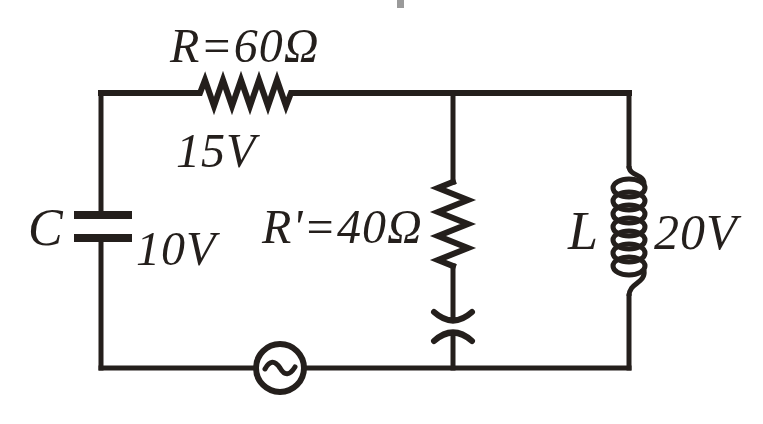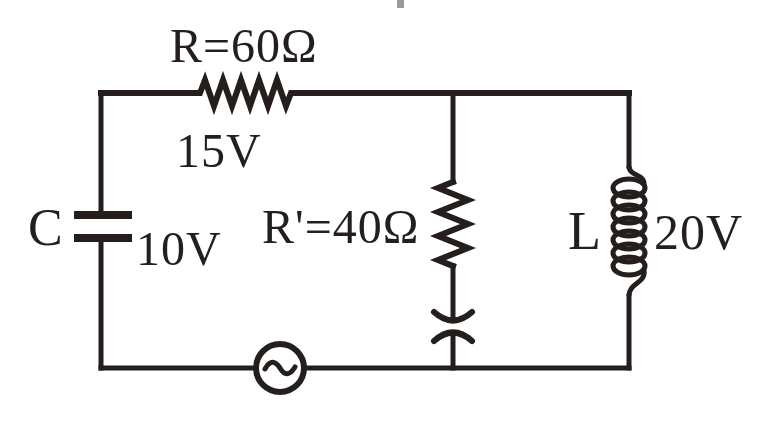--- a/index.html
+++ b/index.html
@@ -3,20 +3,21 @@
 <meta charset="utf-8">
 <style>
   html, body { margin: 0; padding: 0; background: #ffffff; }
   .stage {
     position: relative;
     width: 763px;
     height: 424px;
     background: #ffffff;
     overflow: hidden;
     font-family: "Liberation Serif", "DejaVu Serif", serif;
+    font-style: italic;
   }
   svg { position: absolute; left: 0; top: 0; display: block; }
   .ink-stroke { stroke: #241f1c; fill: none; }
   .label {
     fill: #241f1c;
     font-family: "Liberation Serif", "DejaVu Serif", serif;
     letter-spacing: 1px;
   }
 </style>
 </head>

